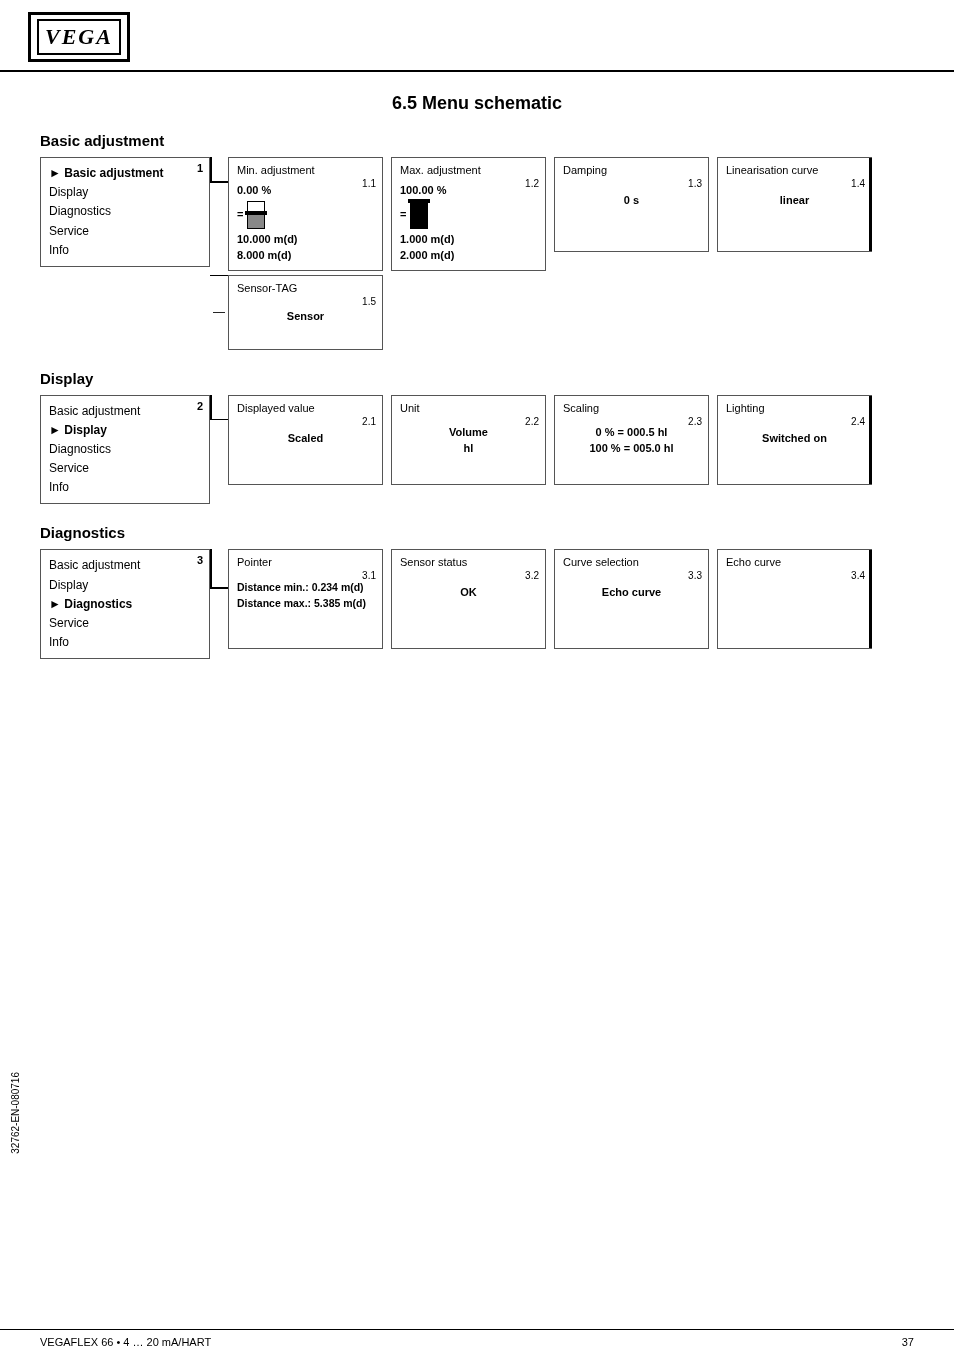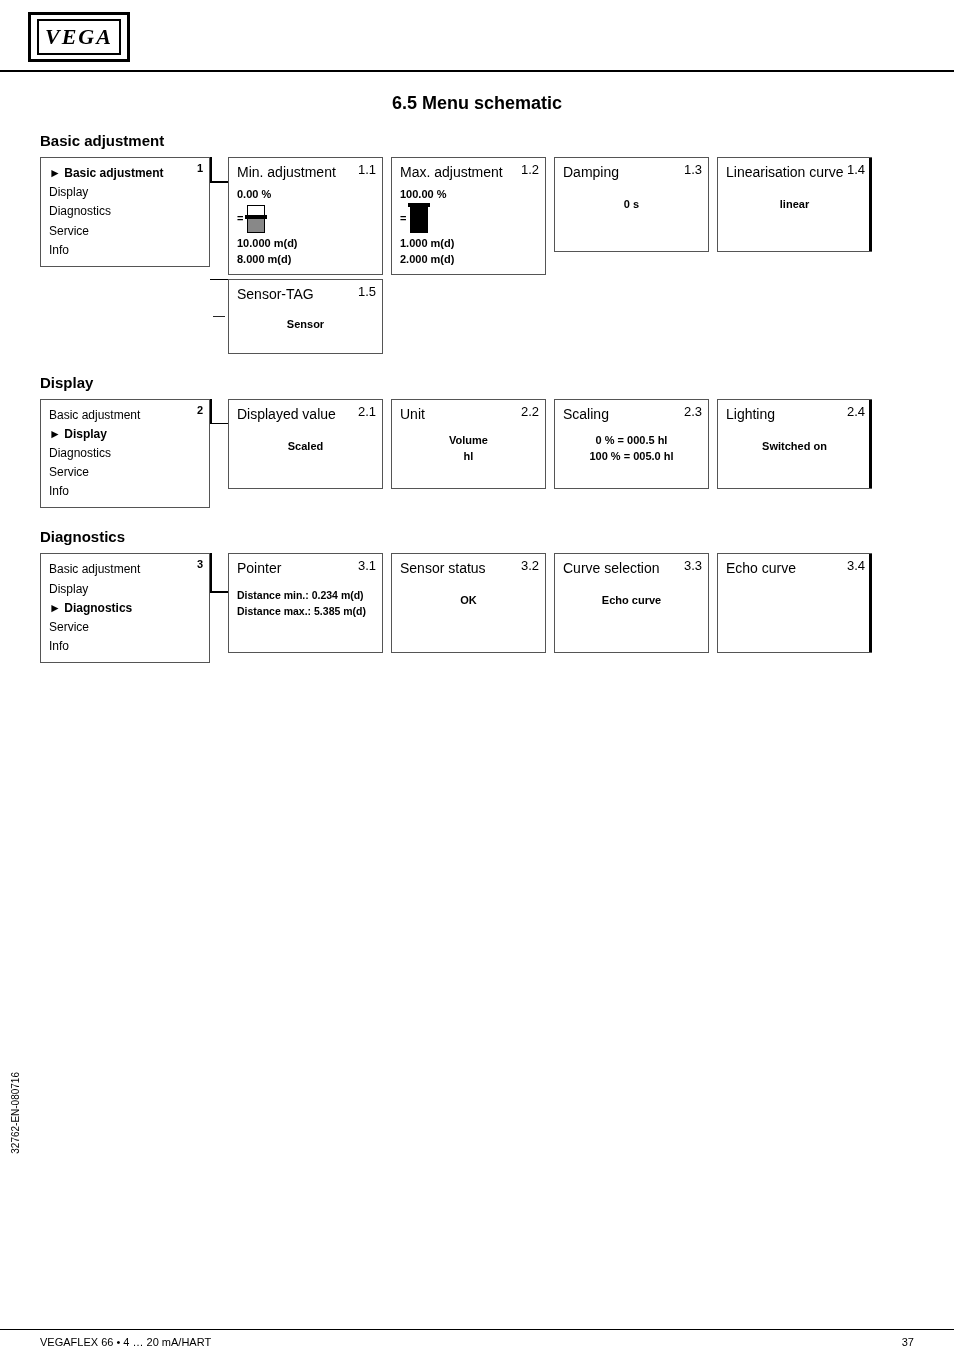--- a/index.html
+++ b/index.html
@@ -95,26 +95,26 @@
       width: 160px;
       min-height: 90px;
       font-size: 11px;
       position: relative;
       background: #fff;
       margin-right: 4px;
       flex-shrink: 0;
     }
     .child-box .box-num {
       position: absolute;
-      top: 4px;
+      top: 20px;
       right: 6px;
-      font-size: 13px;
+      font-size: 10px;
     }
     .child-box .box-label {
-      font-size: 14px;
+      font-size: 11px;
       margin-bottom: 4px;
     }
     .child-box .box-value {
       font-weight: bold;
       font-size: 11px;
       margin-top: 6px;
       line-height: 1.5;
     }
 
     

